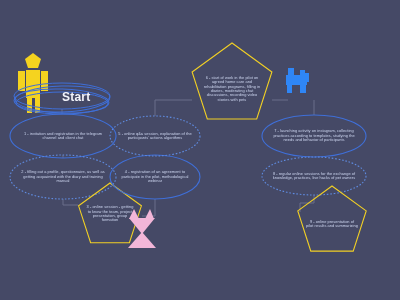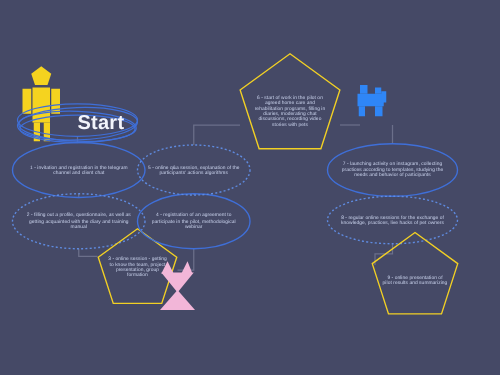--- a/index.html
+++ b/index.html
@@ -18,21 +18,21 @@
     text-align:center;
     line-height:1.12;
     letter-spacing:.05px;
     pointer-events:none;
     white-space:normal;
   }
   .start-label{
     position:absolute;
     color:#f2f4fb;
     font-weight:bold;
-    font-size:16px;
+    font-size:12px;
     letter-spacing:.2px;
   }
 </style>
 </head>
 <body>
 
 <div id="stage">
 
   <svg class="layer">
     <g id="connectors" stroke="#6b6f8a" stroke-width="1" fill="none">

